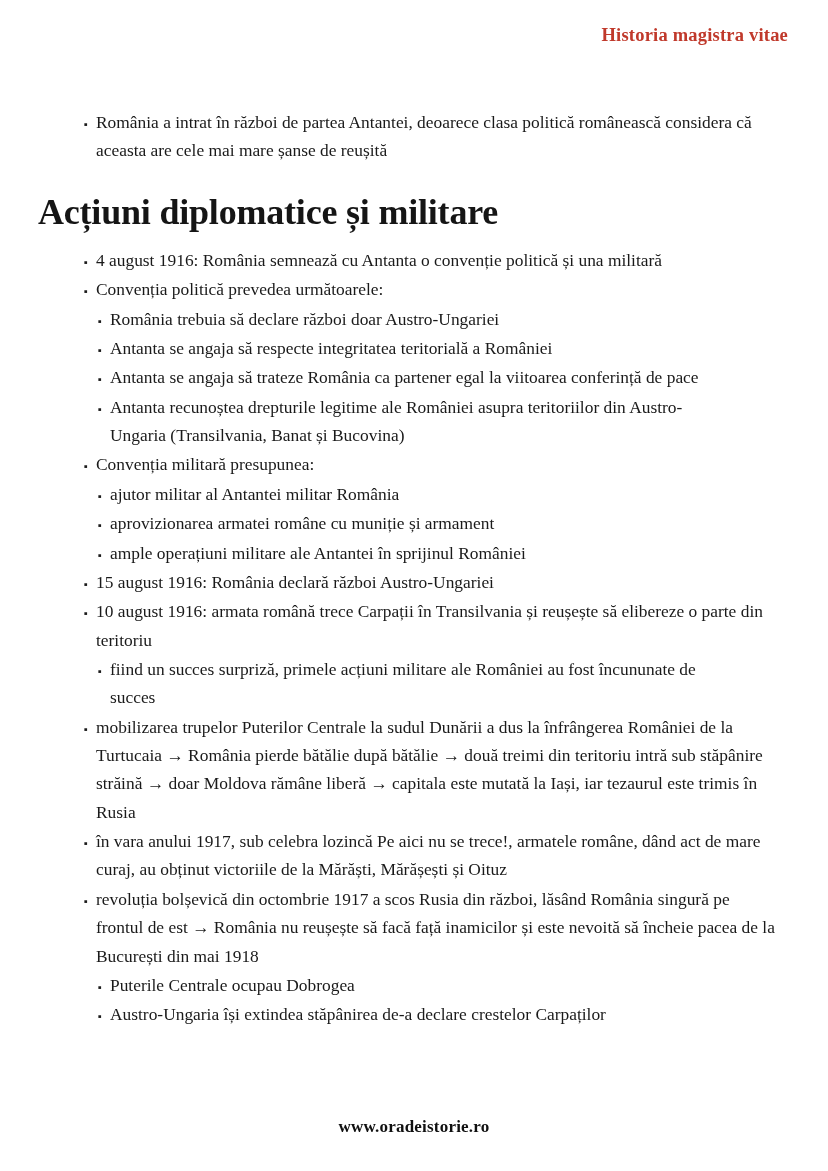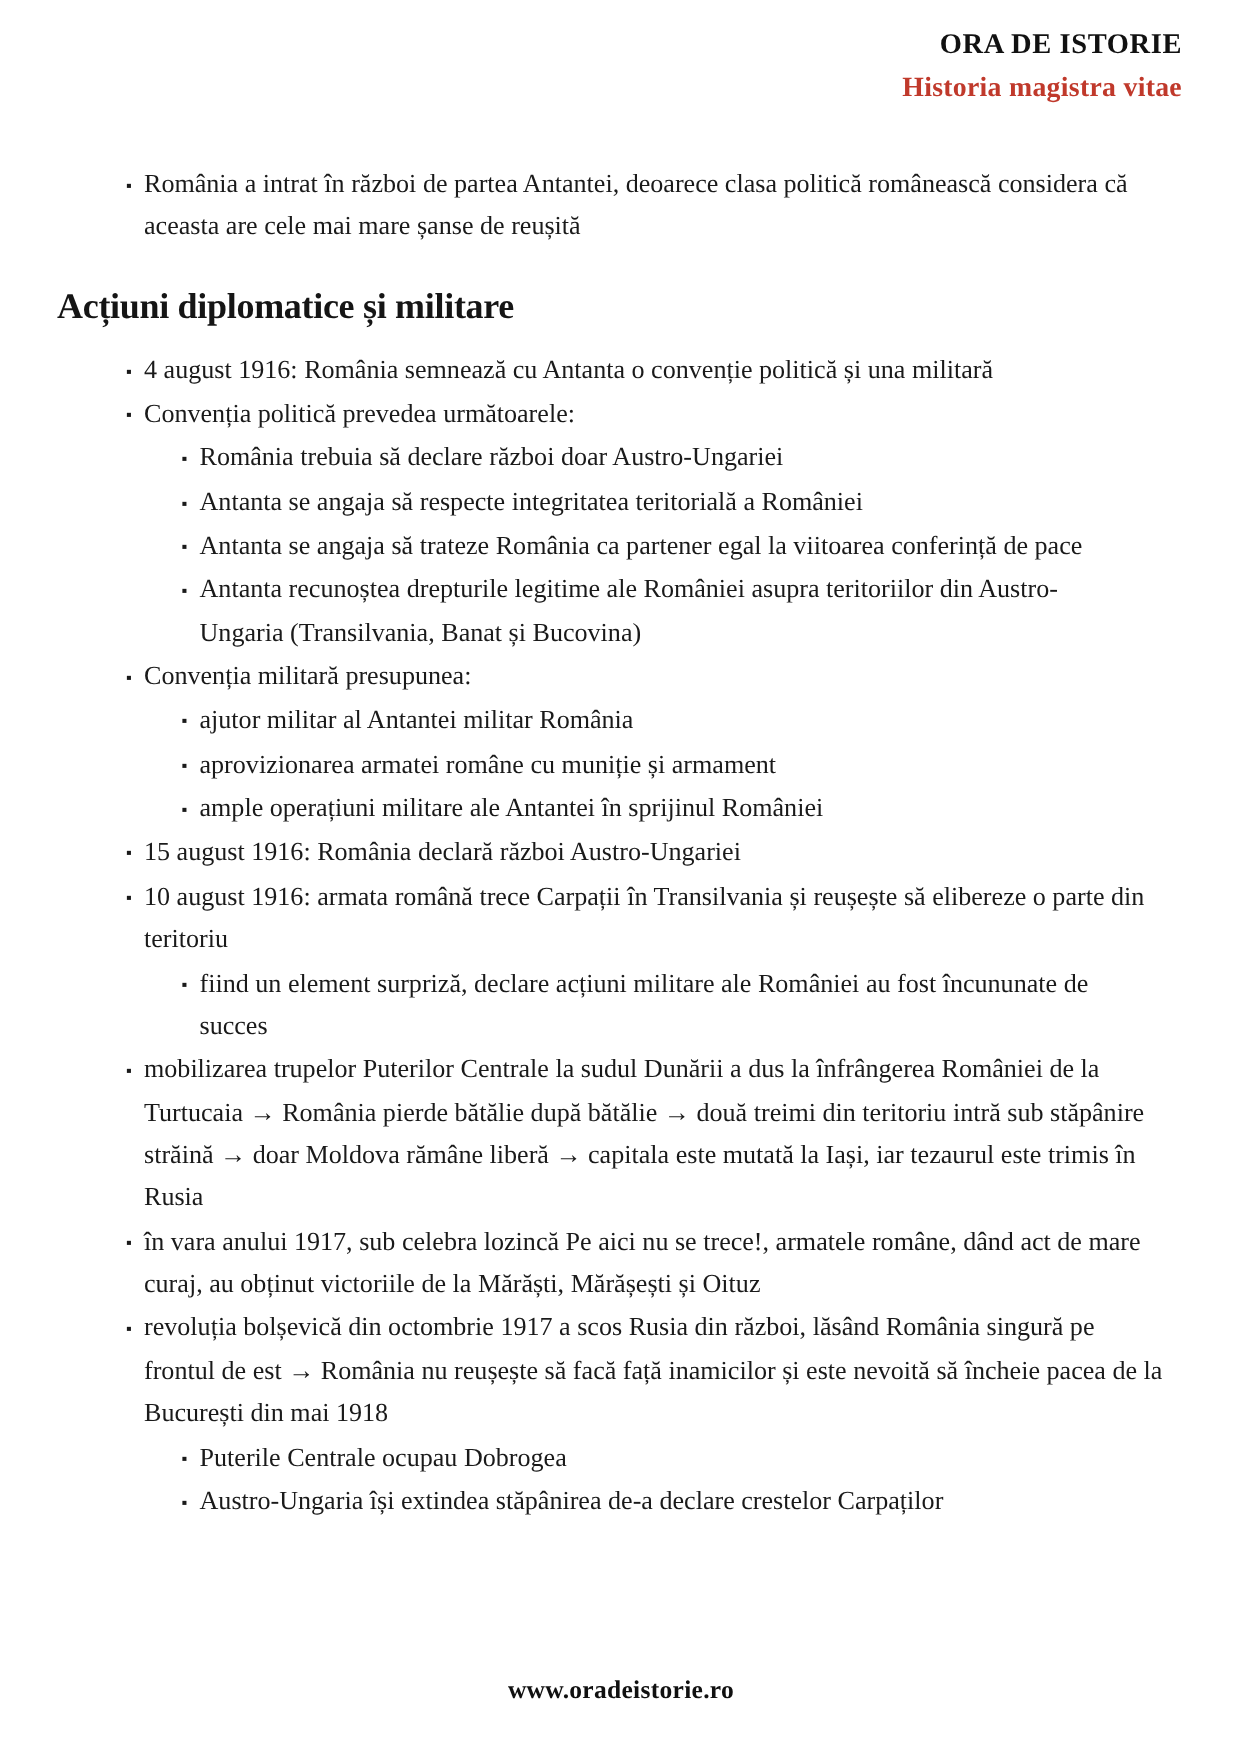--- a/index.html
+++ b/index.html
@@ -46,21 +46,21 @@
   .content {
     position: absolute;
     top: 108px;
     left: 38px;
     width: 754px;
   }
 
   .section-heading {
     font-family: "Liberation Serif", "DejaVu Serif", serif;
     font-weight: bold;
-    font-size: 24px;
+    font-size: 36px;
     color: #151515;
     margin: 26px 0 12px 0;
     padding: 0;
     letter-spacing: -0.2px;
     line-height: 1.2;
   }
 
   ul.bullets {
     list-style: none;
     margin: 0;
@@ -92,21 +92,21 @@
     width: 685px;
     padding-left: 0;
   }
   li.lvl1::before {
     left: -12px;
     top: 11px;
   }
 
   
   li.lvl2 {
-    margin-left: 95px;
+    margin-left: 72px;
     width: 617px;
   }
   li.lvl2::before {
     left: -12px;
     top: 11px;
   }
 
   
   .bullet-text { text-align: justify; }
   .bullet-text::after {
@@ -130,21 +130,20 @@
     font-weight: bold;
     font-size: 17px;
     color: #101010;
     letter-spacing: 0.2px;
   }
 </style>
 </head>
 <body>
 
 <div class="page-header">
-  <div class="brand-title">ORA DE ISTORIE</div>
   <div class="brand-motto">Historia magistra vitae</div>
 </div>
 
 <div class="content">
 
   <ul class="bullets" id="intro-list">
       <li class="bullet lvl1 nojustify">
         <span class="bullet-text">România a intrat în război de partea Antantei, deoarece clasa politică românească considera că aceasta are cele mai mare șanse de reușită</span>
       </li>
     </ul>
@@ -182,21 +181,21 @@
       <li class="bullet lvl2 nojustify">
         <span class="bullet-text">ample operațiuni militare ale Antantei în sprijinul României</span>
       </li>
       <li class="bullet lvl1 nojustify">
         <span class="bullet-text">15 august 1916: România declară război Austro-Ungariei</span>
       </li>
       <li class="bullet lvl1 nojustify">
         <span class="bullet-text">10 august 1916: armata română trece Carpații în Transilvania și reușește să elibereze o parte din teritoriu</span>
       </li>
       <li class="bullet lvl2 nojustify">
-        <span class="bullet-text">fiind un element surpriză, declare acțiuni militare ale României au fost încununate de succes</span>
+        <span class="bullet-text">fiind un succes surpriză, primele acțiuni militare ale României au fost încununate de succes</span>
       </li>
       <li class="bullet lvl1 nojustify">
         <span class="bullet-text">mobilizarea trupelor Puterilor Centrale la sudul Dunării a dus la înfrângerea României de la Turtucaia → România pierde bătălie după bătălie → două treimi din teritoriu intră sub stăpânire străină → doar Moldova rămâne liberă → capitala este mutată la Iași, iar tezaurul este trimis în Rusia</span>
       </li>
       <li class="bullet lvl1 nojustify">
         <span class="bullet-text">în vara anului 1917, sub celebra lozincă Pe aici nu se trece!, armatele române, dând act de mare curaj, au obținut victoriile de la Mărăști, Mărășești și Oituz</span>
       </li>
       <li class="bullet lvl1 nojustify">
         <span class="bullet-text">revoluția bolșevică din octombrie 1917 a scos Rusia din război, lăsând România singură pe frontul de est → România nu reușește să facă față inamicilor și este nevoită să încheie pacea de la București din mai 1918</span>
       </li>

